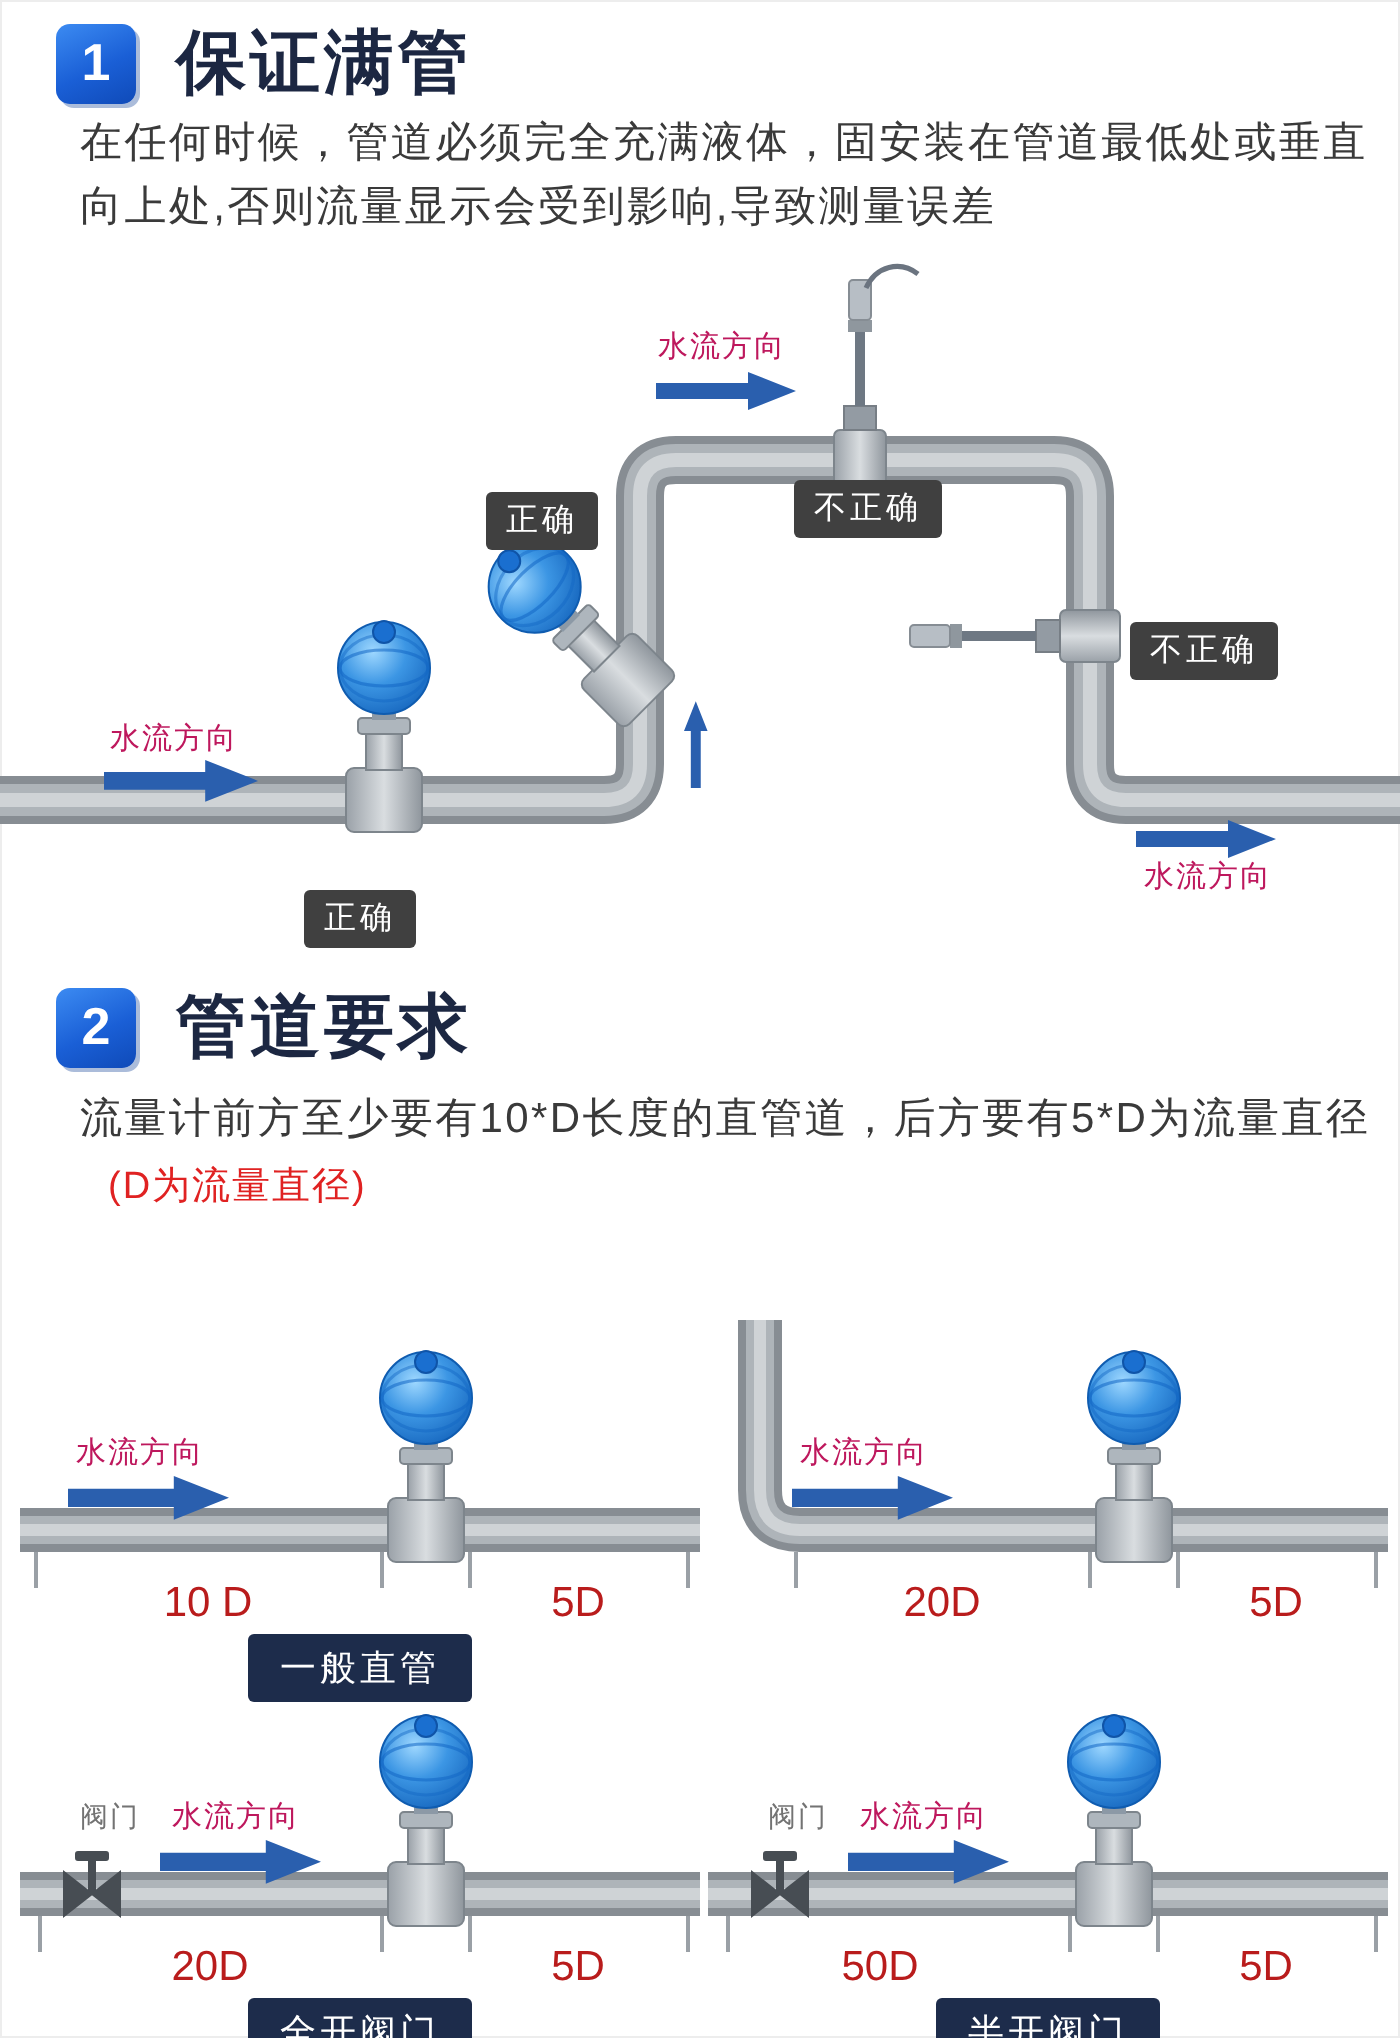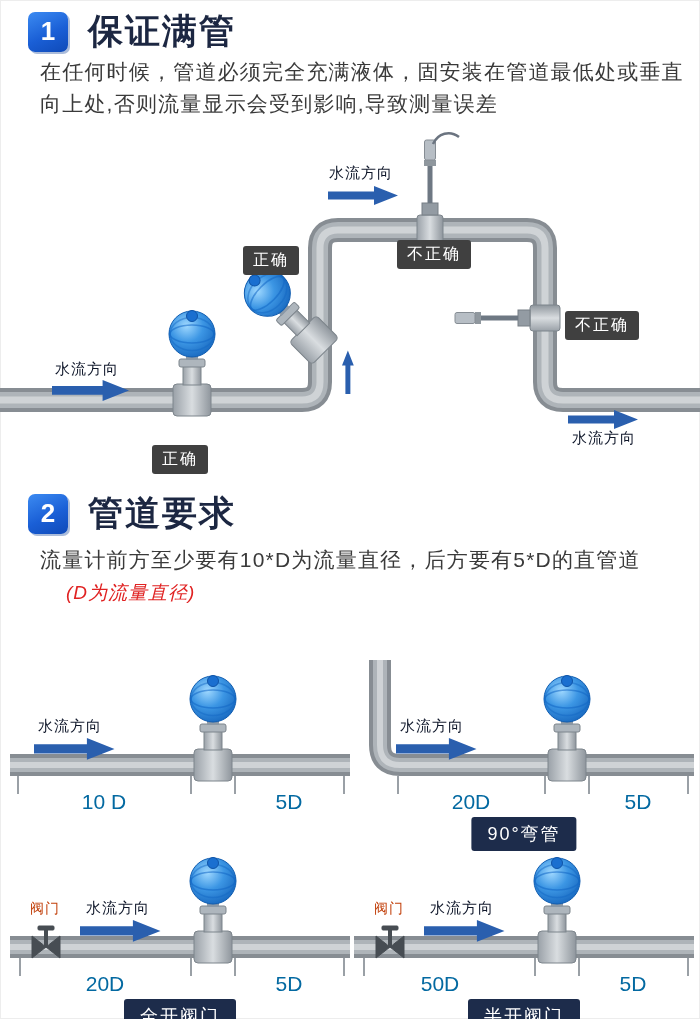--- a/index.html
+++ b/index.html
@@ -16,31 +16,31 @@
     font-size:26px; font-weight:bold; display:flex; align-items:center; justify-content:center;
     box-shadow:2px 2px 0 rgba(13,62,150,.35);
   }
   .sec-title { font-size:35px; font-weight:bold; color:#1c2742; letter-spacing:2px; }
   .body-text { position:absolute; font-size:21px; line-height:1.5; letter-spacing:1.2px; color:#3a3a3a; }
   .note-red { position:absolute; font-size:19px; color:#e02222; letter-spacing:1px; }
   .tag {
     position:absolute; background:#404040; color:#fff; font-size:16px; letter-spacing:2px;
     padding:4px 10px; border-radius:3px; white-space:nowrap;
   }
-  .flow-label { position:absolute; font-size:15px; color:#0f172a; letter-spacing:1px; white-space:nowrap; }
+  .flow-label { position:absolute; font-size:15px; color:#be185d; letter-spacing:1px; white-space:nowrap; }
   .diagram1 { position:absolute; left:0; top:128px; width:700px; height:362px; }
   .figure { position:absolute; width:344px; height:195px; }
   .figure svg { position:absolute; left:0; top:0; }
-  .dim { position:absolute; top:130px; transform:translateX(-50%); font-size:21px; color:#0369a1; white-space:nowrap; }
+  .dim { position:absolute; top:130px; transform:translateX(-50%); font-size:21px; color:#b91c1c; white-space:nowrap; }
   .cap {
     position:absolute; top:157px; left:50%; transform:translateX(-50%);
     background:#1d2c4b; color:#fff; font-size:18px; letter-spacing:2px;
     padding:5px 16px; border-radius:3px; white-space:nowrap;
   }
-  .valve-label { position:absolute; font-size:14px; color:#c2410c; letter-spacing:1px; }
+  .valve-label { position:absolute; font-size:14px; color:#737373; letter-spacing:1px;margin-left:10px; }
 </style>
 </head>
 <body>
 
 <svg width="0" height="0" style="position:absolute" aria-hidden="true">
   <defs>
     <linearGradient id="fitGrad" x1="0" y1="0" x2="1" y2="0">
       <stop offset="0" stop-color="#9aa1a8"></stop>
         <stop offset="0.5" stop-color="#d9dde0"></stop>
         <stop offset="1" stop-color="#8f969d"></stop>
@@ -110,42 +110,43 @@
     <div class="tag" style="left:565px; top:183px;">不正确</div>
     <div class="flow-label" style="left:55px; top:232px;">水流方向</div>
     <div class="tag" style="left:152px; top:317px;">正确</div>
     <div class="flow-label" style="left:572px; top:301px;">水流方向</div>
   </div>
 
   <div class="sec-head" style="left:28px; top:490px;">
     <div class="num-badge">2</div>
     <h2 class="sec-title">管道要求</h2>
   </div>
-  <p class="body-text" style="left:40px; top:544px; width:660px;">流量计前方至少要有10*D为流量直径，后方要有5*D的直管道</p>
-  <p class="note-red" style="left:66px; top:580px;font-style:italic;">(D为流量直径)</p>
+  <p class="body-text" style="left:40px; top:544px; width:660px;">流量计前方至少要有10*D长度的直管道，后方要有5*D为流量直径</p>
+  <p class="note-red" style="left:54px; top:580px;">(D为流量直径)</p>
 
   <figure class="figure" style="left:8px; top:660px;">
     <svg width="344" height="150" viewBox="0 0 344 150">
       <g>
         <path d="M2 105 H342" fill="none" stroke="#878d93" stroke-width="22"></path>
         <path d="M2 105 H342" fill="none" stroke="#aeb4b9" stroke-width="14"></path>
         <path d="M2 105 H342" fill="none" stroke="#cfd3d6" stroke-width="6"></path>
       </g>
       <g stroke="#9aa0a6" stroke-width="2">
         <line x1="10" y1="116" x2="10" y2="134"></line>
           <line x1="183" y1="116" x2="183" y2="134"></line>
         <line x1="227" y1="116" x2="227" y2="134"></line>
           <line x1="336" y1="116" x2="336" y2="134"></line>
       </g>
       <use href="#meter" transform="translate(205,105)"></use>
       <use href="#harrow" transform="translate(26,78) scale(1.15)"></use>
     </svg>
     <div class="flow-label" style="left:30px; top:57px;">水流方向</div>
     <div class="dim" style="left:96px;">10 D</div>
     <div class="dim" style="left:281px;">5D</div>
+    <figcaption class="cap">一般直管</figcaption>
   </figure>
 
   <figure class="figure" style="left:352px; top:660px;">
     <svg width="344" height="150" viewBox="0 0 344 150">
       <g>
         <path d="M28 0 V85 Q28 105 48 105 H342" fill="none" stroke="#878d93" stroke-width="22"></path>
         <path d="M28 0 V85 Q28 105 48 105 H342" fill="none" stroke="#aeb4b9" stroke-width="14"></path>
         <path d="M28 0 V85 Q28 105 48 105 H342" fill="none" stroke="#cfd3d6" stroke-width="6"></path>
       </g>
       <g stroke="#9aa0a6" stroke-width="2">
@@ -153,21 +154,20 @@
           <line x1="193" y1="116" x2="193" y2="134"></line>
         <line x1="237" y1="116" x2="237" y2="134"></line>
           <line x1="336" y1="116" x2="336" y2="134"></line>
       </g>
       <use href="#meter" transform="translate(215,105)"></use>
       <use href="#harrow" transform="translate(44,78) scale(1.15)"></use>
     </svg>
     <div class="flow-label" style="left:48px; top:57px;">水流方向</div>
     <div class="dim" style="left:119px;">20D</div>
     <div class="dim" style="left:286px;">5D</div>
-    <figcaption class="cap">90°弯管</figcaption>
   </figure>
 
   <figure class="figure" style="left:8px; top:842px;">
     <svg width="344" height="150" viewBox="0 0 344 150">
       <g>
         <path d="M2 105 H342" fill="none" stroke="#878d93" stroke-width="22"></path>
         <path d="M2 105 H342" fill="none" stroke="#aeb4b9" stroke-width="14"></path>
         <path d="M2 105 H342" fill="none" stroke="#cfd3d6" stroke-width="6"></path>
       </g>
       <g stroke="#9aa0a6" stroke-width="2">

